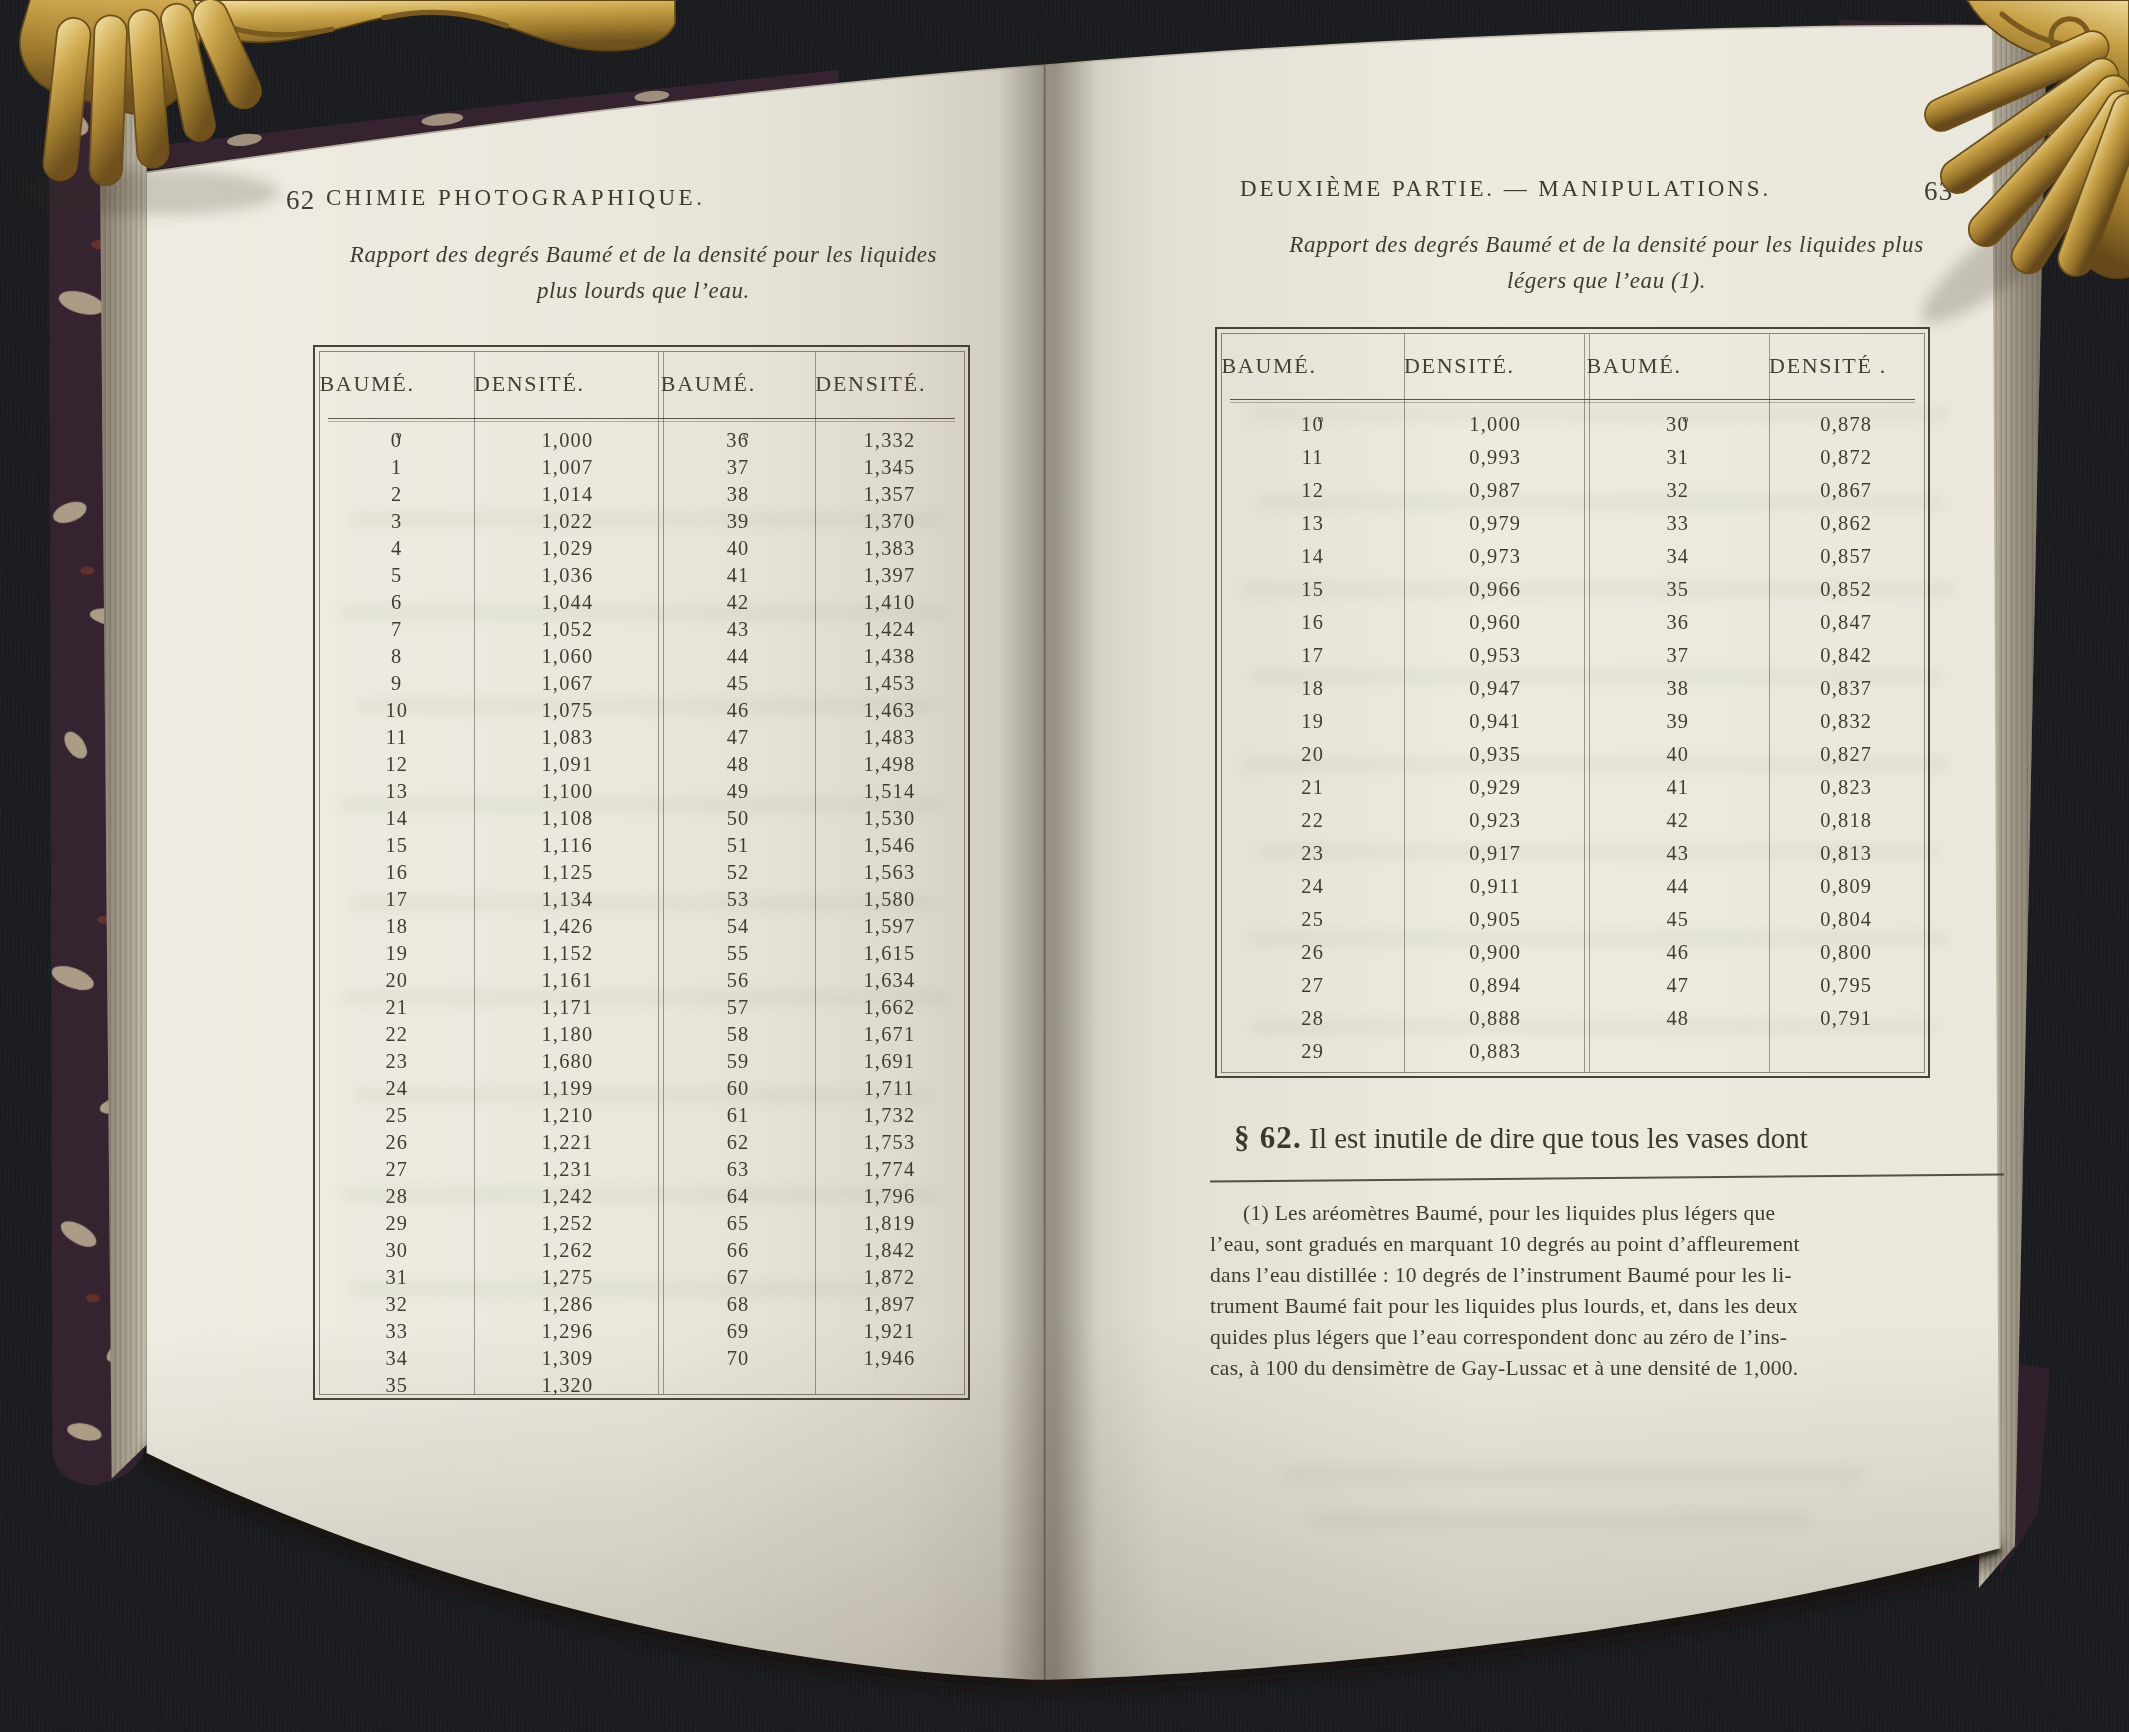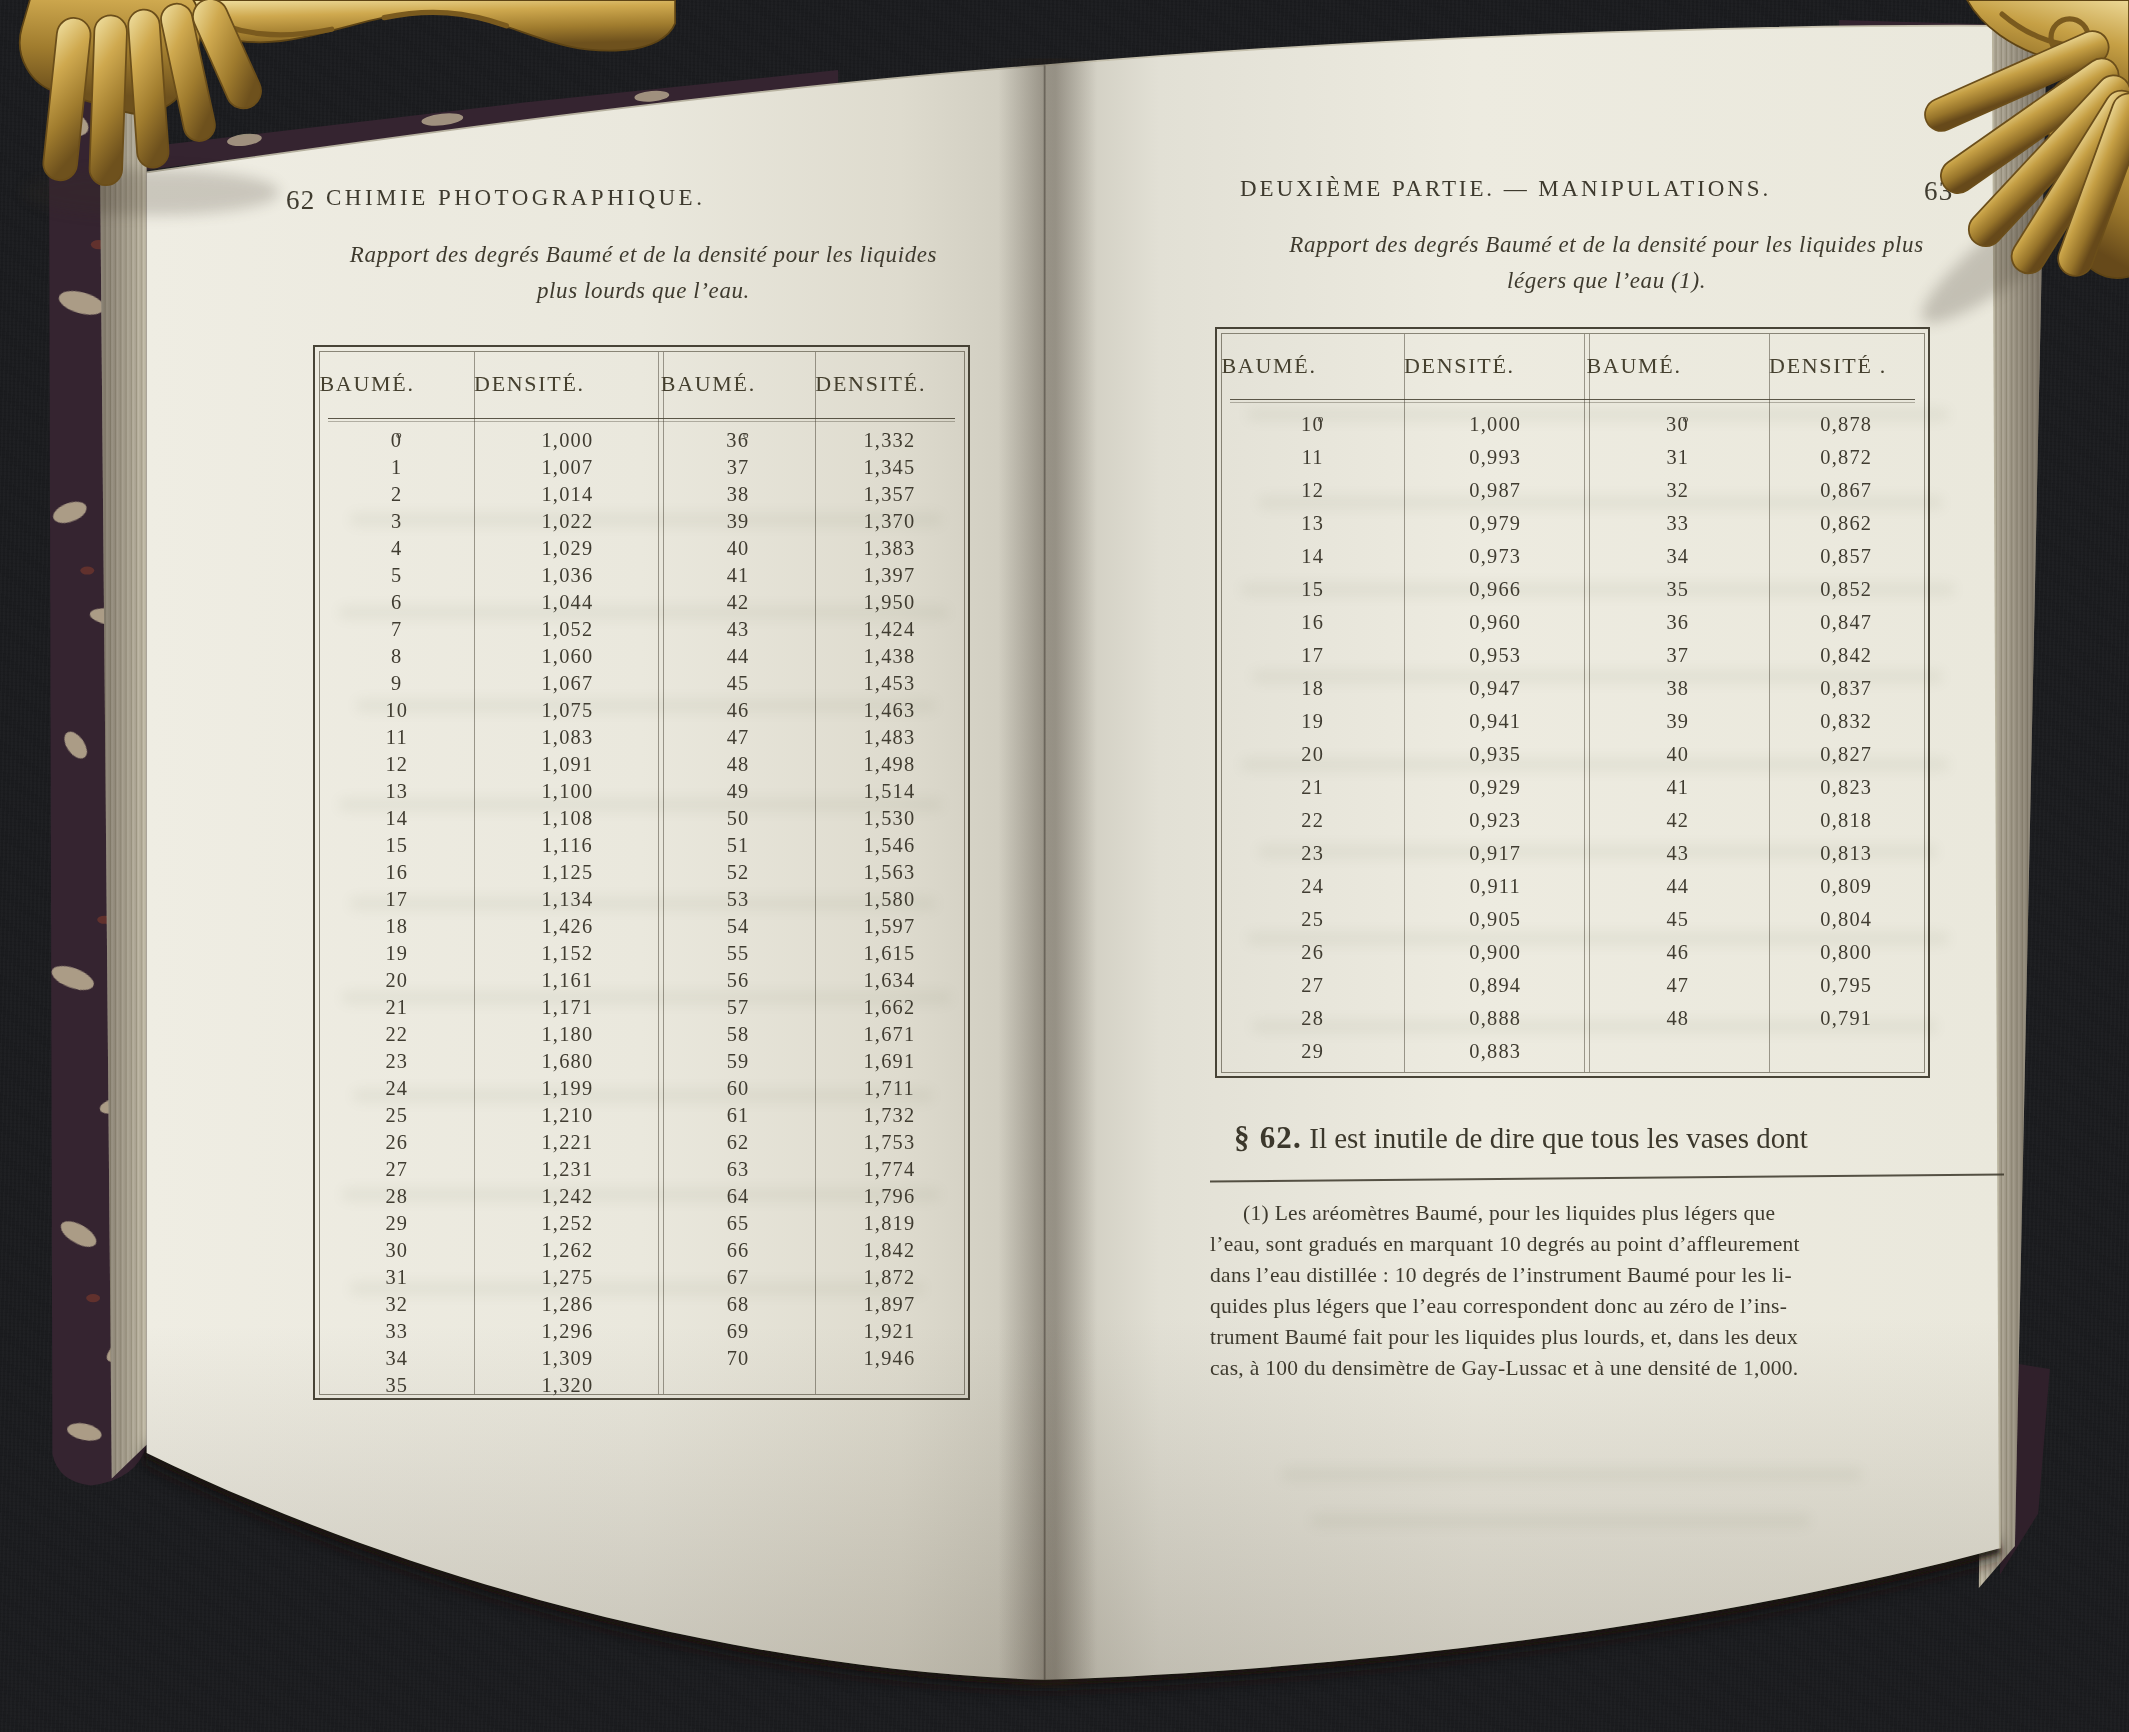--- a/index.html
+++ b/index.html
@@ -234,21 +234,21 @@
             <div class="t-row">
               <div class="t-cell">5</div>
               <div class="t-cell">1,036</div>
               <div class="t-cell">41</div>
               <div class="t-cell">1,397</div>
             </div>
             <div class="t-row">
               <div class="t-cell">6</div>
               <div class="t-cell">1,044</div>
               <div class="t-cell">42</div>
-              <div class="t-cell">1,950</div>
+              <div class="t-cell">1,410</div>
             </div>
             <div class="t-row">
               <div class="t-cell">7</div>
               <div class="t-cell">1,052</div>
               <div class="t-cell">43</div>
               <div class="t-cell">1,424</div>
             </div>
             <div class="t-row">
               <div class="t-cell">8</div>
               <div class="t-cell">1,060</div>
@@ -572,22 +572,22 @@
 
     <div class="section-line">
       <span class="sec-mark">§ 62.</span>
       <span>Il est inutile de dire que tous les vases dont</span>
     </div>
     <div class="fn-rule"></div>
     <div class="footnote">
         <div class="fn-line">(1) Les aréomètres Baumé, pour les liquides plus légers que</div>
         <div class="fn-line">l’eau, sont gradués en marquant 10 degrés au point d’affleurement</div>
         <div class="fn-line">dans l’eau distillée : 10 degrés de l’instrument Baumé pour les li-</div>
+        <div class="fn-line">trument Baumé fait pour les liquides plus lourds, et, dans les deux</div>
         <div class="fn-line">quides plus légers que l’eau correspondent donc au zéro de l’ins-</div>
-        <div class="fn-line">trument Baumé fait pour les liquides plus lourds, et, dans les deux</div>
         <div class="fn-line">cas, à 100 du densimètre de Gay-Lussac et à une densité de 1,000.</div>
       </div>
   </div>
 
   <svg class="hands-top" width="2129" height="1733" viewBox="0 0 3658 2977">
     <defs>
       <linearGradient id="gilt" x1="0" y1="0" x2="0.3" y2="1">
         <stop offset="0" stop-color="#f2e3a6"></stop>
           <stop offset="0.35" stop-color="#cfa94f"></stop>
         <stop offset="0.7" stop-color="#a07c2e"></stop>

